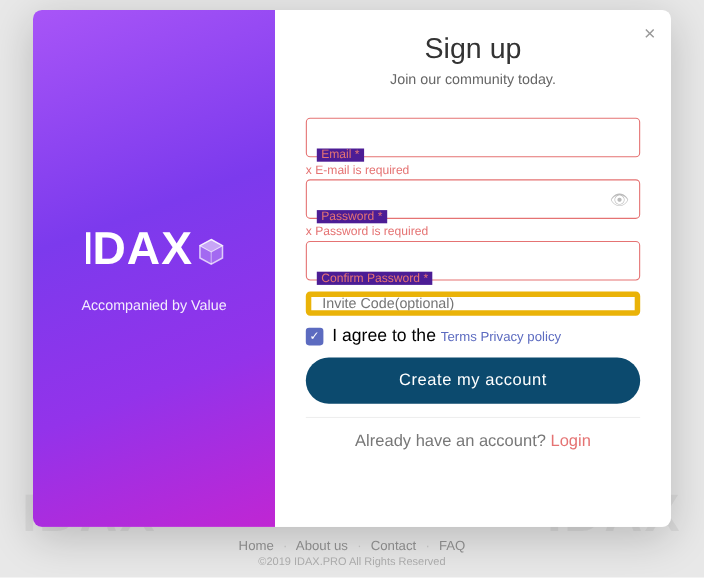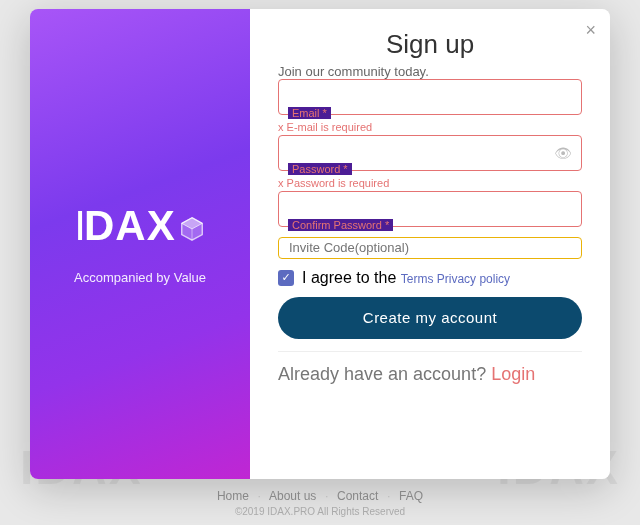--- a/index.html
+++ b/index.html
@@ -143,21 +143,22 @@
       font-size: 26px;
       font-weight: 400;
       color: #333;
       text-align: center;
       margin-bottom: 4px;
     }
 
     .form-subtitle {
       font-size: 13px;
       color: #666;
-      margin-bottom: 0;
+      text-align: center;
+      margin-bottom: 28px;
     }
 
     
     .field-wrapper {
       margin-bottom: 4px;
       position: relative;
     }
 
     .field-label {
       position: absolute;
@@ -199,21 +200,21 @@
     .error-msg {
       font-size: 11px;
       color: #e57373;
       margin-top: 2px;
       margin-bottom: 2px;
     }
 
     .invite-input {
       width: 100%;
       height: 22px;
-      border: 1px solid #eab308;
+      border: 5px solid #eab308;
       border-radius: 4px;
       padding: 6px 10px;
       font-size: 13px;
       outline: none;
       color: #333;
       margin-top: 6px;
     }
 
     
     .checkbox-row {
@@ -263,22 +264,22 @@
       letter-spacing: 0.5px;
     }
 
     .divider {
       border: none;
       border-top: 1px solid #eee;
       margin: 12px 0;
     }
 
     .login-row {
-      text-align: left;
-      font-size: 18px;
+      text-align: center;
+      font-size: 15px;
       color: #777;
     }
 
     .login-link {
       color: #e57373;
       text-decoration: none;
       font-weight: 500;
     }
 
     

